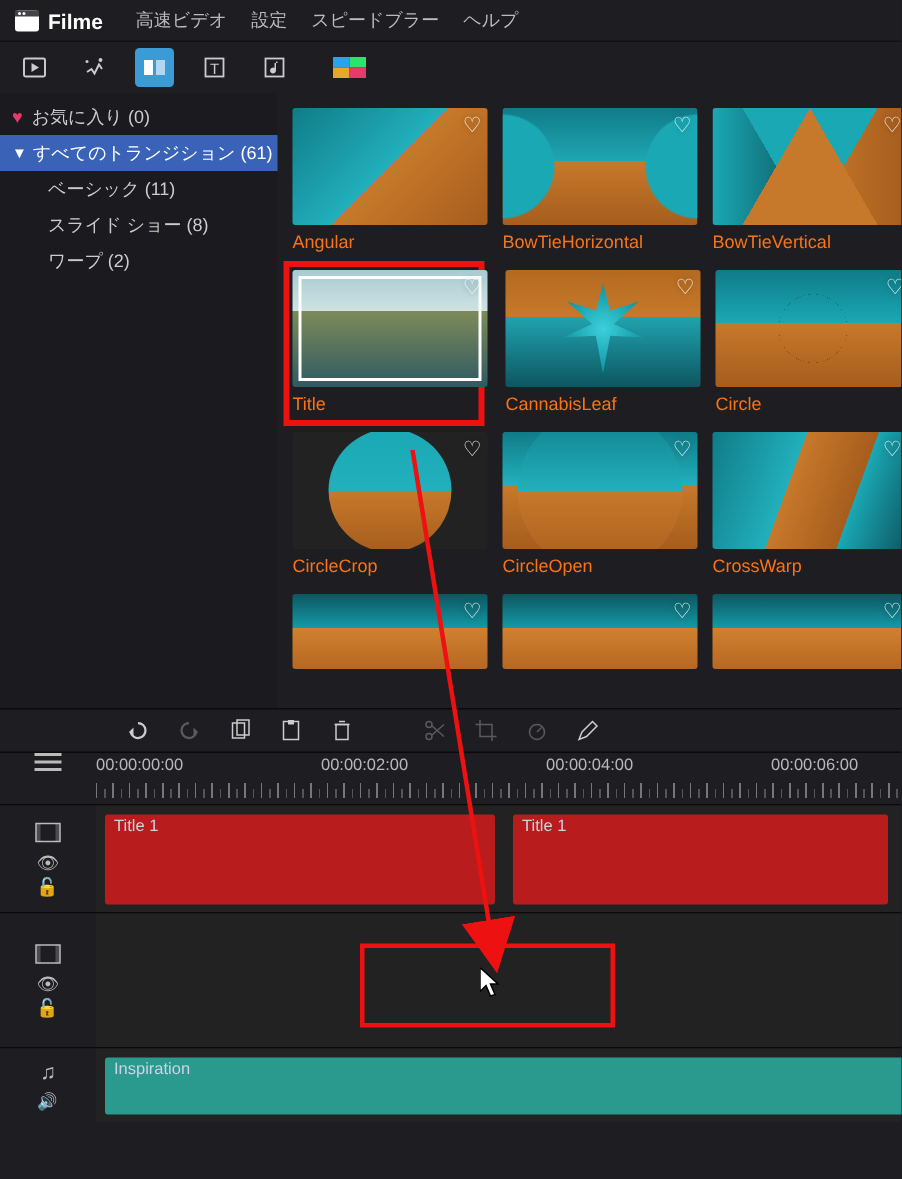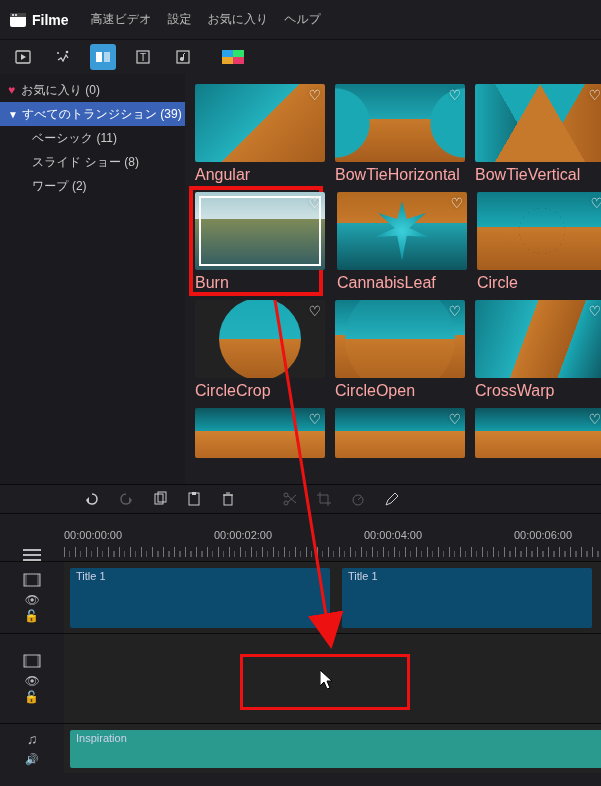--- a/index.html
+++ b/index.html
@@ -1,19 +1,19 @@
 <!DOCTYPE html>
 <html><head>
 <meta charset="utf-8">
 <style>
 * { margin: 0; padding: 0; box-sizing: border-box; font-family: "Segoe UI", Arial, sans-serif; }
 body { width: 601px; height: 786px; background: #1e1e22; color: #ddd; font-size: 12px; overflow: hidden; position: relative; }
 
 
-.titlebar { height: 40px; display: flex; align-items: center; padding: 13px 8px; background: #1e1e22; border-bottom: 1px solid #111; }
+.titlebar { height: 28px; display: flex; align-items: center; padding: 13px 8px; background: #1e1e22; border-bottom: 1px solid #111; }
 .logo { width: 20px; height: 20px; display: inline-flex; margin-right: 4px; }
 .appname { font-weight: 600; font-size: 14px; margin-right: 14px; color: #fff; }
 .menuitem { color: #bbb; margin: 0 8px; cursor: pointer; }
 
 
 .toolrow { height: 34px; display: flex; align-items: center; padding: 0 10px; gap: 14px; }
 .toolbtn { width: 26px; height: 26px; display: flex; align-items: center; justify-content: center; color: #ccc; border-radius: 3px; }
 .toolbtn.active { background: #3a9bd6; color: #fff; }
 .chip { display: flex; align-items: center; gap: 6px; color: #ccc; margin-left: 12px; }
 .chip .chip-icon { width: 22px; height: 14px; display: flex; }
@@ -25,21 +25,21 @@
 .sb-row.fav { padding-left: 8px; }
 .sb-row.sel { background: #3a63b8; color: #fff; padding-left: 8px; }
 .heart { color: #e83a6a; margin-right: 6px; font-size: 12px; }
 .tri { color: #fff; margin-right: 4px; font-size: 10px; }
 .sb-indent { padding-left: 32px; }
 
 .gallery { flex: 1; padding: 10px 0 0 10px; overflow: hidden; }
 .grow { display: flex; gap: 10px; margin-bottom: 10px; }
 .gitem { width: 130px; }
 .gthumb { width: 130px; height: 78px; position: relative; border-radius: 2px; overflow: hidden; }
-.glabel { color: #fca5a5; font-size: 16px; margin-top: 4px; height: 16px; }
+.glabel { color: #f97316; font-size: 12px; margin-top: 4px; height: 16px; }
 .gheart { position: absolute; top: 3px; right: 4px; color: #fff; font-size: 14px; opacity: .9; filter: drop-shadow(0 0 2px #0008); }
 .gsel { outline: 4px solid #e11; outline-offset: -2px; }
 .gselinner { outline: 2px solid #fff; outline-offset: -6px; }
 
 
 .teal-sand { background: linear-gradient(180deg,#0d5660 0%,#139aa6 45%,#36c5cf 45.1%,#d0802f 46%,#b66823 100%); }
 .diag { background: linear-gradient(135deg,#0f7c88 0%,#22b0bc 50%,#c7792b 50.1%,#a65d1d 100%); }
 .bowtieH { background:
   radial-gradient(circle at 0 50%,#1aa8b4 25%,transparent 26%),
   radial-gradient(circle at 100% 50%,#1aa8b4 25%,transparent 26%),
@@ -61,21 +61,21 @@
 .copen { background: linear-gradient(180deg,#0f7c88 0%,#22b0bc 45%,#c7792b 45.1%,#a65d1d 100%); }
 .copen::after{content:"";position:absolute;left:50%;top:50%;width:110px;height:110px;transform:translate(-50%,-50%);border-radius:50%;box-shadow:0 0 0 1000px #0000; background:linear-gradient(180deg,#0f7c88 0%,#22b0bc 50%,#c7792b 50.1%,#a65d1d 100%);}
 .cwarp { background: linear-gradient(110deg,#0f7c88 0%,#22b0bc 40%,#c7792b 40.1%,#a65d1d 70%,#1aa8b4 70.1%,#0d5660 100%); }
 
 
 .tl-toolbar { height: 30px; border-top: 1px solid #0a0a0a; border-bottom: 1px solid #0a0a0a; display: flex; align-items: center; padding: 0 10px; gap: 18px; color: #aaa; }
 .tl-toolbar .ico { width: 16px; height: 16px; display: flex; align-items: center; justify-content: center; }
 .dim { opacity: .35; }
 
 
-.ruler-row { height: 34px; display: flex; align-items: flex-end; margin-top: 13px; }
+.ruler-row { height: 34px; display: flex; align-items: flex-start; }
 .trackhead { width: 64px; display: flex; align-items: center; justify-content: center; }
 .ham { display: flex; flex-direction: column; gap: 3px; }
 .ham span { display: block; width: 18px; height: 2px; background: #bbb; }
 .ruler { flex: 1; position: relative; height: 34px; }
 .tlabel { position: absolute; top: 2px; color: #b7b7b7; font-size: 11px; }
 .ticks { position: absolute; bottom: 4px; left: 0; right: 0; height: 10px;
   background: repeating-linear-gradient(90deg,#777 0,#777 1px,transparent 1px,transparent 11px);
 }
 .ticks2 { position: absolute; bottom: 4px; left: 0; right: 0; height: 6px;
   background: repeating-linear-gradient(90deg,#555 0,#555 1px,transparent 1px,transparent 5.5px);
@@ -83,21 +83,21 @@
 
 
 .track { display: flex; border-top: 1px solid #0a0a0a; }
 .track .head { width: 64px; background: #1e1e22; display: flex; flex-direction: column; align-items: center; justify-content: center; gap: 6px; color: #bbb; }
 .track .body { flex: 1; position: relative; background: #222; }
 .titletrack { height: 72px; }
 .videotrack { height: 90px; }
 .audiotrack { height: 50px; }
 
 .clip { position: absolute; top: 6px; height: 60px; border-radius: 2px; }
-.clip.title { background: #0c4a6e; text-decoration: underline; }
+.clip.title { background: #b91c1c; text-decoration: underline; }
 .clip.video { background: #4b69c6; height: 78px; top: 6px; }
 .clip.audio { background: #2a9a8f; height: 38px; top: 6px; }
 .clip .lbl { position: absolute; top: 2px; left: 6px; font-size: 11px; color: #cfd2e6; }
 
 .thumbs { position: absolute; left: 0; top: 18px; height: 56px; display: flex; }
 .th { width: 84px; height: 56px; background: #888; border-right: 1px solid #222; }
 .th.a { background: linear-gradient(180deg,#b9c0c6 0%,#b9c0c6 40%,#4a5a49 40.1%,#2b3a2a 100%); }
 .th.b { background: repeating-linear-gradient(90deg,#caccce 0 14px,#b5b7b9 14px 28px); position: relative; }
 .th.c { background: repeating-linear-gradient(0deg,#d7c79a 0 4px,#c9b684 4px 8px); position: relative; }
 .th.c::after{content:"";position:absolute;right:4px;top:6px;width:52px;height:44px;background:radial-gradient(circle at 40% 40%,#1a1a1a 45%,#3a1a1a 60%,transparent 61%);}
@@ -117,21 +117,21 @@
     <svg viewBox="0 0 20 20">
         <rect x="2" y="3" width="16" height="14" rx="2" fill="#fff"></rect>
         <rect x="2" y="3" width="16" height="4" fill="#444"></rect>
         <circle cx="5" cy="5" r="1" fill="#fff"></circle>
         <circle cx="8" cy="5" r="1" fill="#fff"></circle>
       </svg>
   </span>
   <span class="appname">Filme</span>
   <span class="menuitem">高速ビデオ</span>
   <span class="menuitem">設定</span>
-  <span class="menuitem">お気に入り</span>
+  <span class="menuitem">スピードブラー</span>
   <span class="menuitem">ヘルプ</span>
 </div>
 
 <div class="toolrow">
   <span class="toolbtn">
       <svg width="18" height="18" viewBox="0 0 18 18">
         <rect x="2" y="3" width="14" height="12" rx="1" fill="none" stroke="#ccc" stroke-width="1.3"></rect>
         <polygon points="7,6 7,12 12,9" fill="#ccc"></polygon>
       </svg>
     </span>
@@ -173,21 +173,21 @@
 </div>
 
 <div class="maingrid">
   <div class="sidebar">
     <div class="sb-row fav">
       <span class="heart">♥</span>
       <span>お気に入り (0)</span>
     </div>
     <div class="sb-row sel">
       <span class="tri">▼</span>
-      <span>すべてのトランジション (39)</span>
+      <span>すべてのトランジション (61)</span>
     </div>
     <div class="sb-row sb-indent">
         <span>ベーシック (11)</span>
       </div>
     <div class="sb-row sb-indent">
         <span>スライド ショー (8)</span>
       </div>
     <div class="sb-row sb-indent">
         <span>ワープ (2)</span>
       </div>
@@ -213,21 +213,21 @@
           </div>
         <div class="glabel">BowTieVertical</div>
       </div>
     </div>
 
     <div class="grow">
       <div class="gitem gsel" style="padding:4px;margin:-4px 6px -4px -4px;">
         <div class="gthumb burn gselinner">
             <span class="gheart">♡</span>
           </div>
-        <div class="glabel">Burn</div>
+        <div class="glabel">Title</div>
       </div>
       <div class="gitem">
         <div class="gthumb leaf">
             <span class="gheart">♡</span>
           </div>
         <div class="glabel">CannabisLeaf</div>
       </div>
       <div class="gitem">
         <div class="gthumb circle-t">
             <span class="gheart">♡</span>

